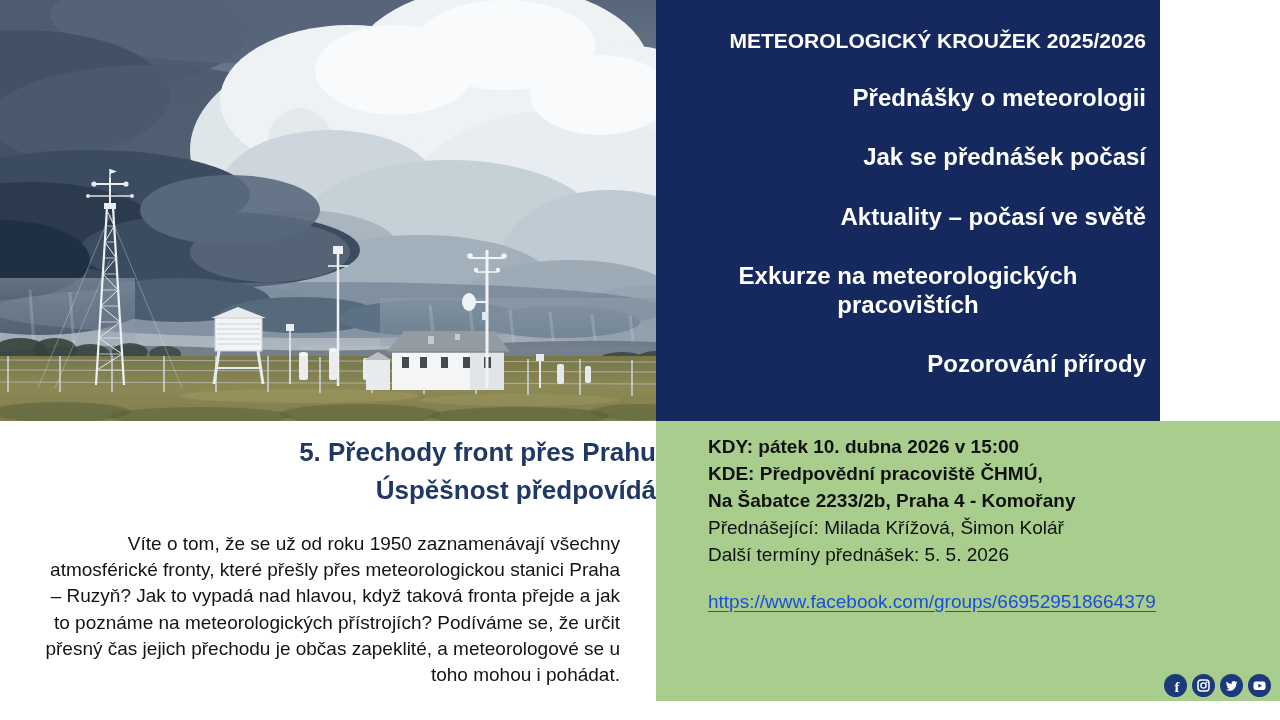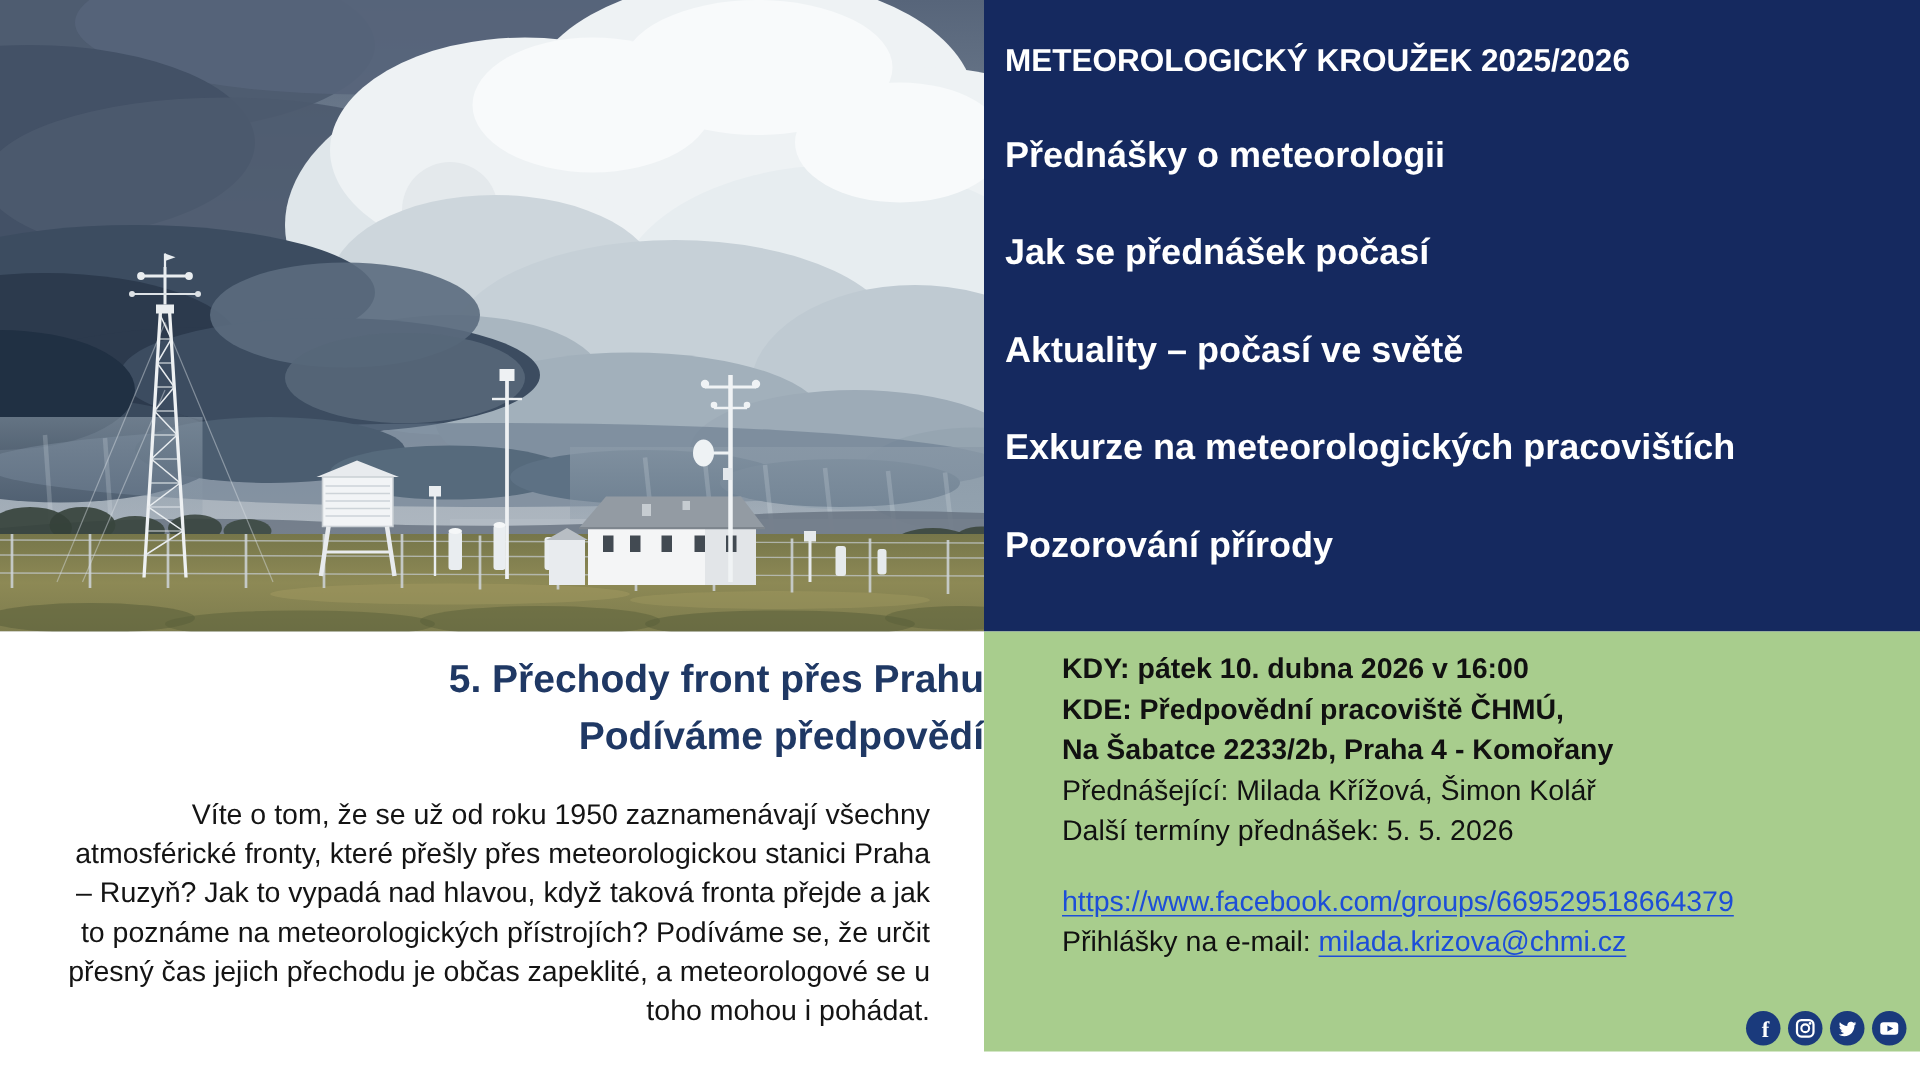--- a/index.html
+++ b/index.html
@@ -7,24 +7,24 @@
   body { font-family: "Liberation Sans", sans-serif; }
   .page {
     position: relative; width: 1280px; height: 720px;
     background: #ffffff; overflow: hidden; margin: 0 auto;
   }
   
   .photo-wrap { position: absolute; left: 0; top: 0; width: 656px; height: 421px; }
   .photo-wrap svg { display: block; }
   
   .topics-panel {
-    position: absolute; left: 656px; top: 0; width: 624px; height: 421px;
+    position: absolute; left: 656px; top: 0; width: 504px; height: 421px;
     background: #15295F; color: #ffffff;
     display: flex; flex-direction: column; justify-content: space-between;
-    align-items: flex-start; text-align: center;
+    align-items: flex-end; text-align: center;
     padding: 28px 14px 42px 14px;
   }
   .topic-line { font-weight: bold; font-size: 24px; line-height: 1.2; }
   .topic-line.first { font-size: 21px; }
   
   .lecture-block {
     position: absolute; left: 0; top: 421px; width: 656px; height: 359px;
     text-align: right;
   }
   .lecture-title {
@@ -275,38 +275,35 @@
     <div class="topic-line">Přednášky o meteorologii</div>
     <div class="topic-line">Jak se přednášek počasí</div>
     <div class="topic-line">Aktuality – počasí ve světě</div>
     <div class="topic-line">Exkurze na meteorologických pracovištích</div>
     <div class="topic-line">Pozorování přírody</div>
   </div>
 
   <div class="lecture-block">
     <div class="lecture-title">
       <div>5. Přechody front přes Prahu</div>
-      <div>Podíváme předpovědí</div>
+      <div>Úspěšnost předpovídá</div>
     </div>
     <p class="lecture-body">Víte o tom, že se už od roku 1950 zaznamenávají všechny atmosférické fronty, které přešly přes meteorologickou stanici Praha – Ruzyň? Jak to vypadá nad hlavou, když taková fronta přejde a jak to poznáme na meteorologických přístrojích? Podíváme se, že určit přesný čas jejich přechodu je občas zapeklité, a meteorologové se u toho mohou i pohádat.</p>
   </div>
 
   <div class="info-panel">
-    <div class="info-line bold">KDY: pátek 10. dubna 2026 v 16:00</div>
+    <div class="info-line bold">KDY: pátek 10. dubna 2026 v 15:00</div>
     <div class="info-line bold">KDE: Předpovědní pracoviště ČHMÚ,</div>
     <div class="info-line bold">Na Šabatce 2233/2b, Praha 4 - Komořany</div>
     <div class="info-line">Přednášející: Milada Křížová, Šimon Kolář</div>
     <div class="info-line">Další termíny přednášek: 5. 5. 2026</div>
 
     <div class="links-block">
       <div class="info-line">
         <a class="link">https://www.facebook.com/groups/669529518664379</a>
-      </div>
-      <div class="info-line">
-        <span>Přihlášky na e-mail: </span><a class="link">milada.krizova@chmi.cz</a>
       </div>
     </div>
 
     <div class="social-row">
       <span class="social-icon">
         <svg width="23" height="23" viewBox="0 0 23 23">
           <text x="13" y="17.5" text-anchor="middle" font-family="Liberation Serif, serif" font-weight="bold" font-size="15" fill="#ffffff">f</text>
         </svg>
       </span>
       <span class="social-icon">

